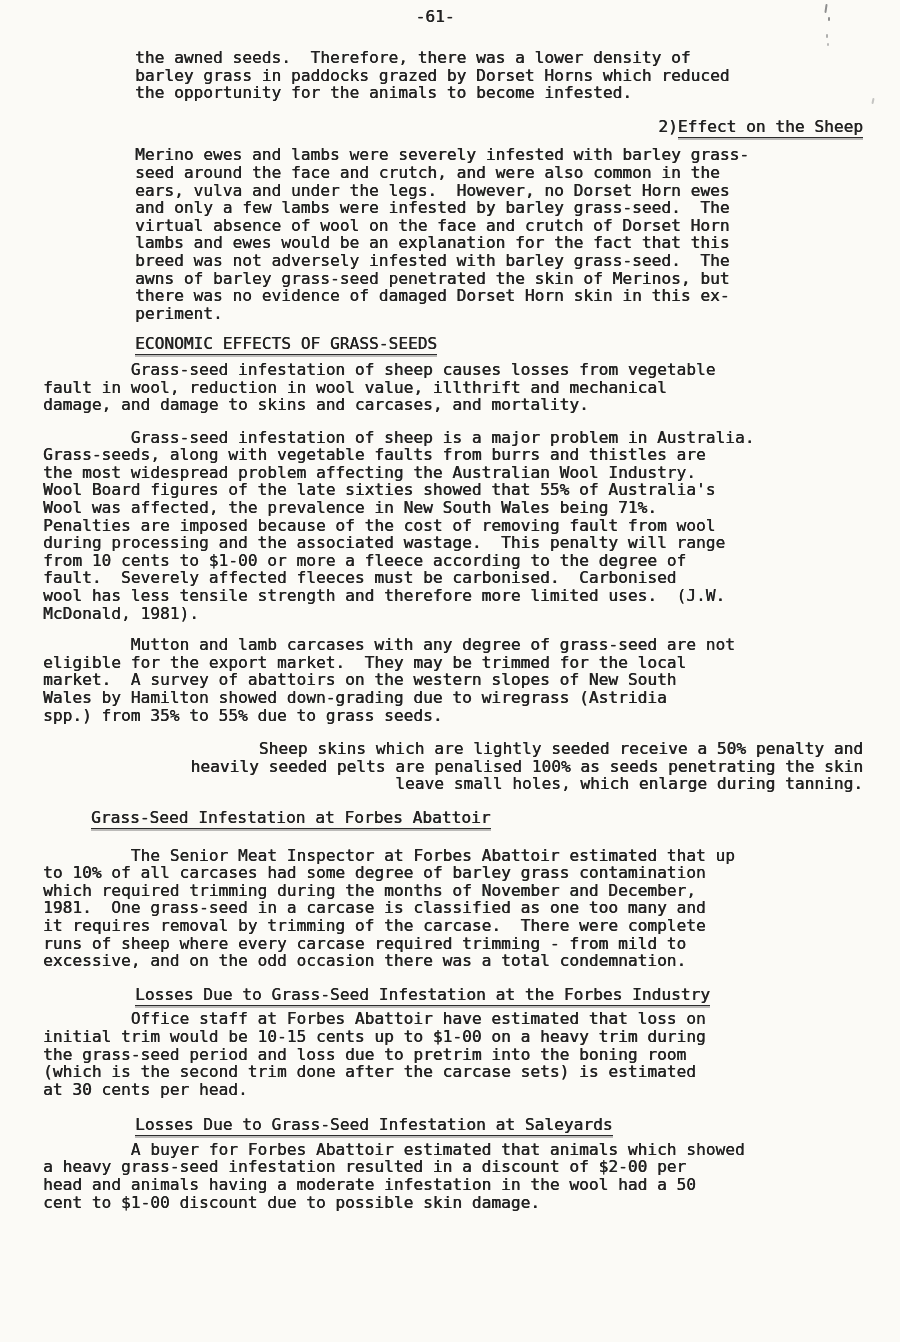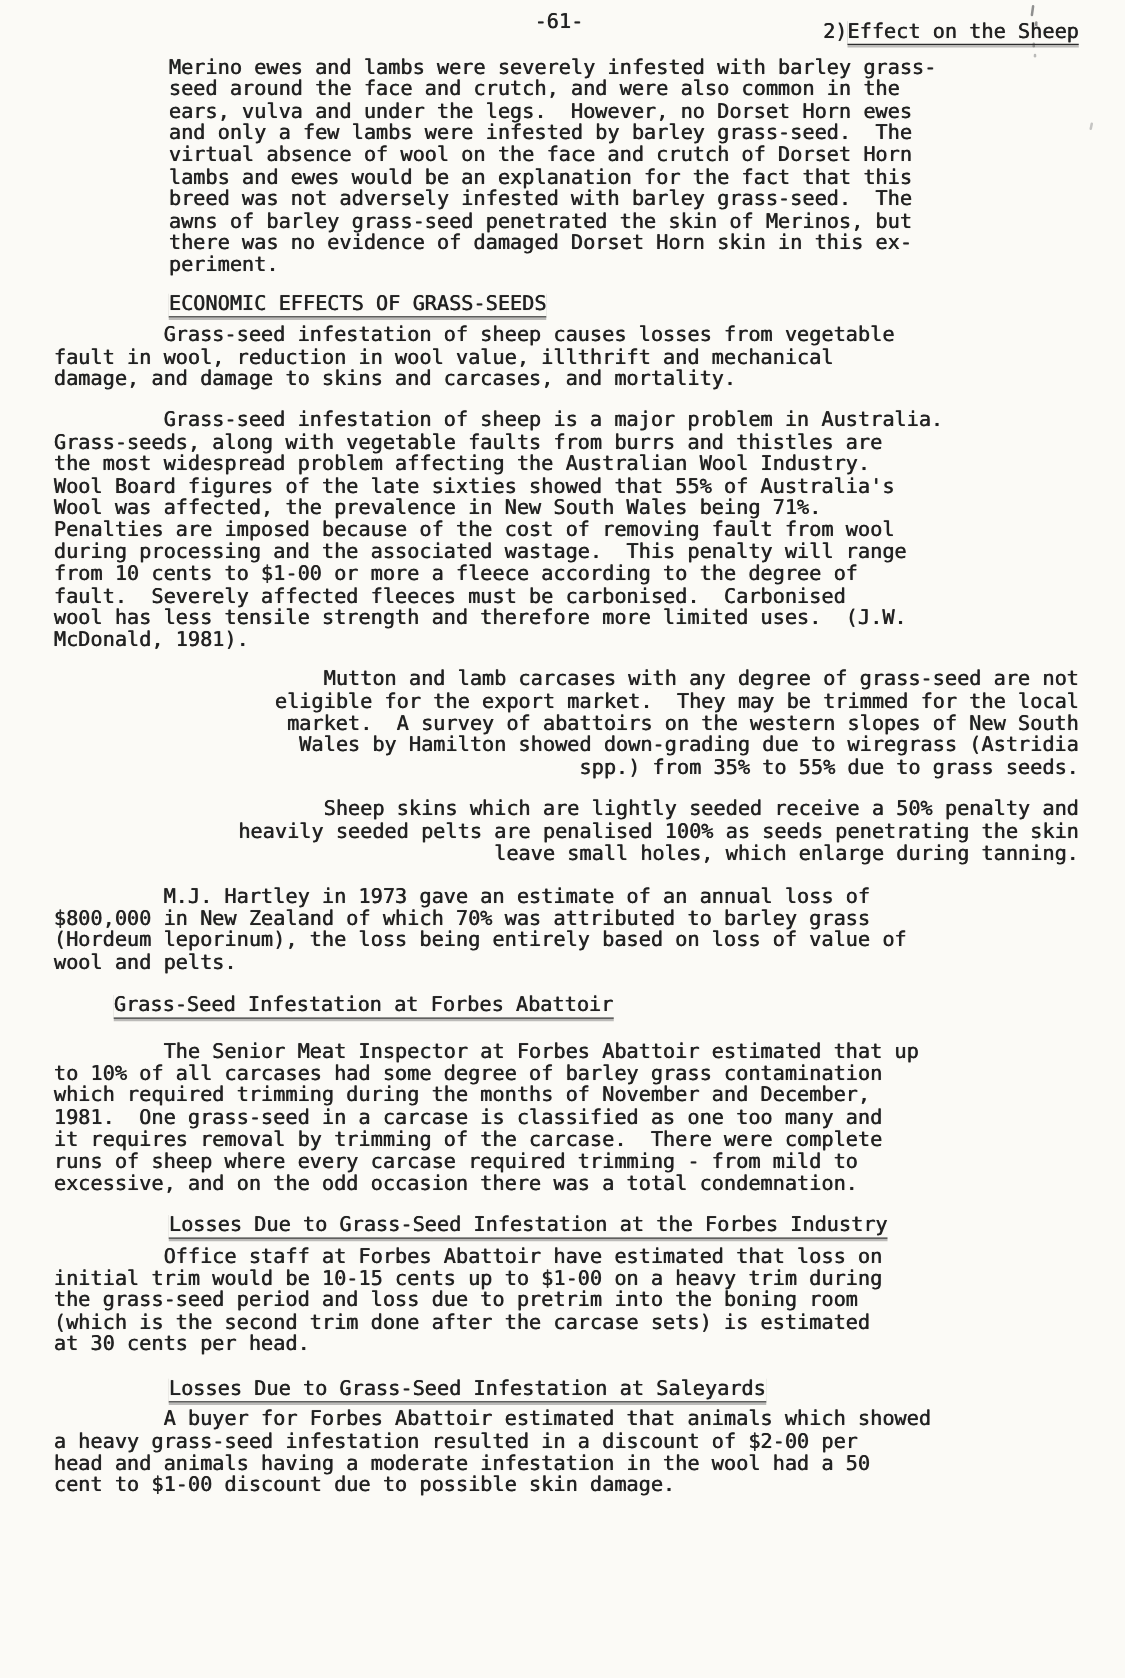--- a/index.html
+++ b/index.html
@@ -9,42 +9,42 @@
     margin:0 auto;
     background:#fbfaf6;
     overflow:hidden;
     font-family:"DejaVu Sans Mono", "Liberation Mono", monospace;
     font-size:16.2px;
     line-height:17.6px;
     color:#212121;
     text-shadow: 0.4px 0 0 rgba(33,33,33,0.85), 0 0 0.6px rgba(33,33,33,0.45);
   }
   .page-number {
-    position:absolute; top:8px; left:12px; width:870px;
+    position:absolute; top:8px; left:0; width:870px;
     text-align:center;
   }
   .content { position:absolute; top:0; left:43px; width:820px; }
   .block { white-space:pre; }
   .indent-block { margin-left:92px; }
   .heading { margin-left:92px; }
   .num-heading { margin-left:42px; }
   .num { display:inline-block; width:50px; }
   .u {
     border-bottom:1.5px solid #2c2c2c;
     padding-bottom:1px;
     box-shadow: 0 2px 0 rgba(44,44,44,0.30);
   }
   
   .mt-p1   { margin-top:49px;  }
   .mt-h2   { margin-top:16px;text-align:right;  }
   .mt-mer  { margin-top:11px;  }
   .mt-econ { margin-top:13px;  }
   .mt-p3   { margin-top:8px;   }
   .mt-p4   { margin-top:15px;  }
-  .mt-p5   { margin-top:14px;text-align:right;  }
+  .mt-p5   { margin-top:14px;  }
   .mt-p6   { margin-top:16px;text-align:right;  }
   .mt-p7   { margin-top:17px;  }
   .mt-h3   { margin-top:16px;margin-left:48px;  }
   .mt-p8   { margin-top:20px;   }
   .mt-h4   { margin-top:16px;  }
   .mt-p9   { margin-top:7px;   }
   .mt-h5   { margin-top:18px;  }
   .mt-p10  { margin-top:7px;   }
   
   .mark { position:absolute; background:#8f8f8f; border-radius:1px; }
@@ -62,20 +62,23 @@
   <div class="page-number">-61-</div>
 
   <span class="mark mark-a"></span>
   <span class="mark mark-b"></span>
   <span class="mark mark-c"></span>
   <span class="mark mark-d"></span>
   <span class="mark mark-e"></span>
 
   <div class="content">
 
+    <div class="block indent-block mt-p1">the awned seeds.  Therefore, there was a lower density of
+barley grass in paddocks grazed by Dorset Horns which reduced
+the opportunity for the animals to become infested.</div>
 
     <div class="num-heading mt-h2">
       <span class="num">2)</span><span class="u">Effect on the Sheep</span>
     </div>
 
     <div class="block indent-block mt-mer">Merino ewes and lambs were severely infested with barley grass-
 seed around the face and crutch, and were also common in the
 ears, vulva and under the legs.  However, no Dorset Horn ewes
 and only a few lambs were infested by barley grass-seed.  The
 virtual absence of wool on the face and crutch of Dorset Horn
@@ -108,24 +111,20 @@
     <div class="block mt-p5">         Mutton and lamb carcases with any degree of grass-seed are not
 eligible for the export market.  They may be trimmed for the local
 market.  A survey of abattoirs on the western slopes of New South
 Wales by Hamilton showed down-grading due to wiregrass (Astridia
 spp.) from 35% to 55% due to grass seeds.</div>
 
     <div class="block mt-p6">         Sheep skins which are lightly seeded receive a 50% penalty and
 heavily seeded pelts are penalised 100% as seeds penetrating the skin
 leave small holes, which enlarge during tanning.</div>
 
-    <div class="block mt-p7">         M.J. Hartley in 1973 gave an estimate of an annual loss of
-$800,000 in New Zealand of which 70% was attributed to barley grass
-(Hordeum leporinum), the loss being entirely based on loss of value of
-wool and pelts.</div>
 
     <div class="heading mt-h3">
       <span class="u">Grass-Seed Infestation at Forbes Abattoir</span>
     </div>
 
     <div class="block mt-p8">         The Senior Meat Inspector at Forbes Abattoir estimated that up
 to 10% of all carcases had some degree of barley grass contamination
 which required trimming during the months of November and December,
 1981.  One grass-seed in a carcase is classified as one too many and
 it requires removal by trimming of the carcase.  There were complete

